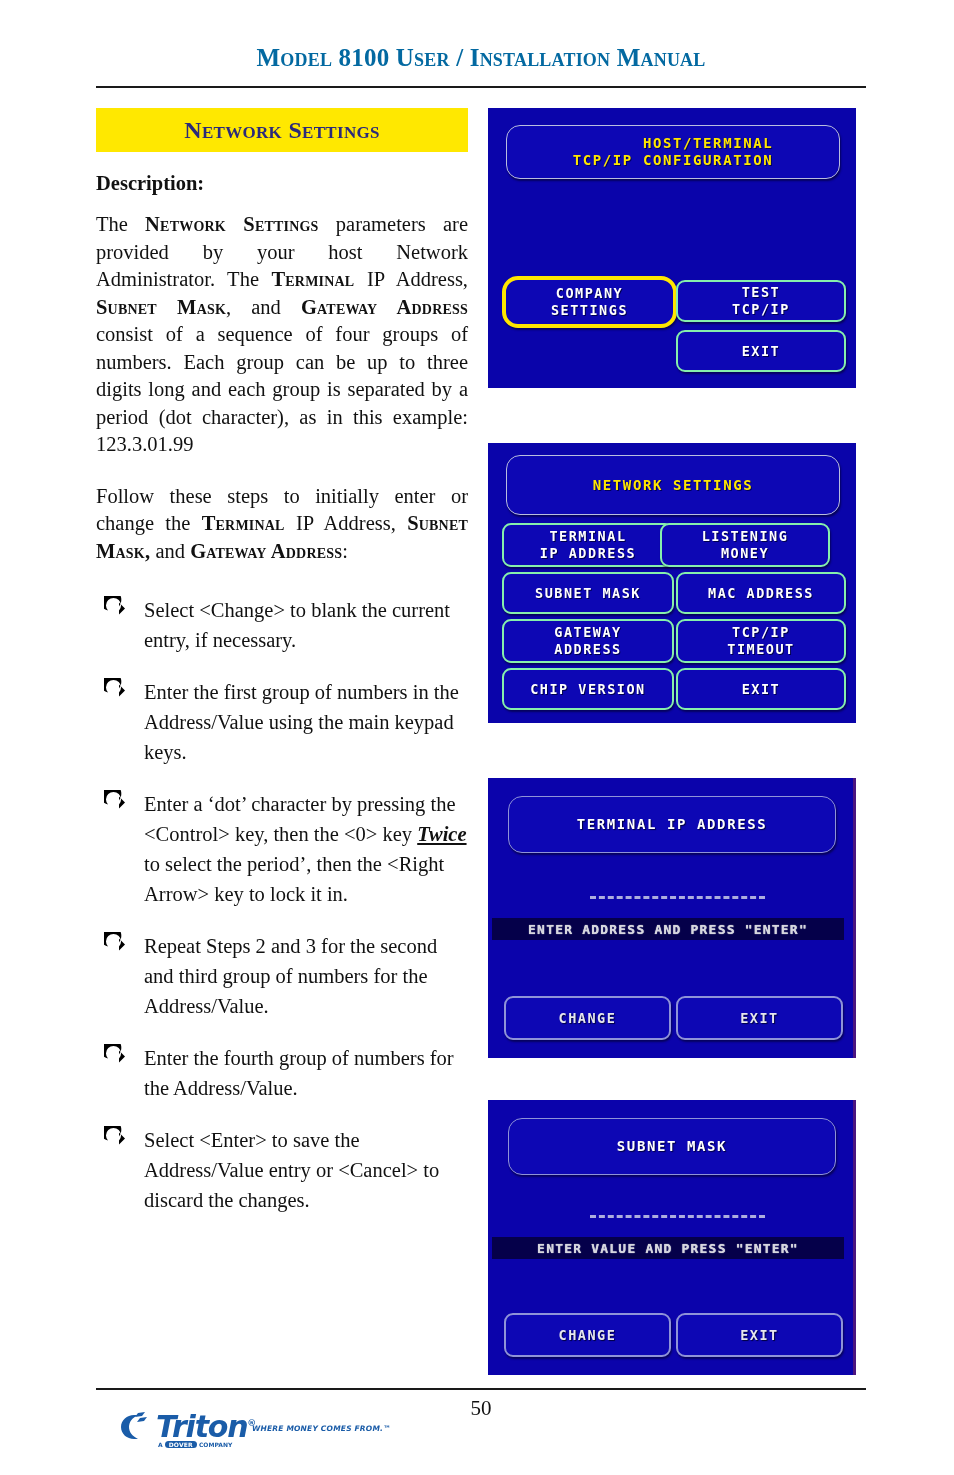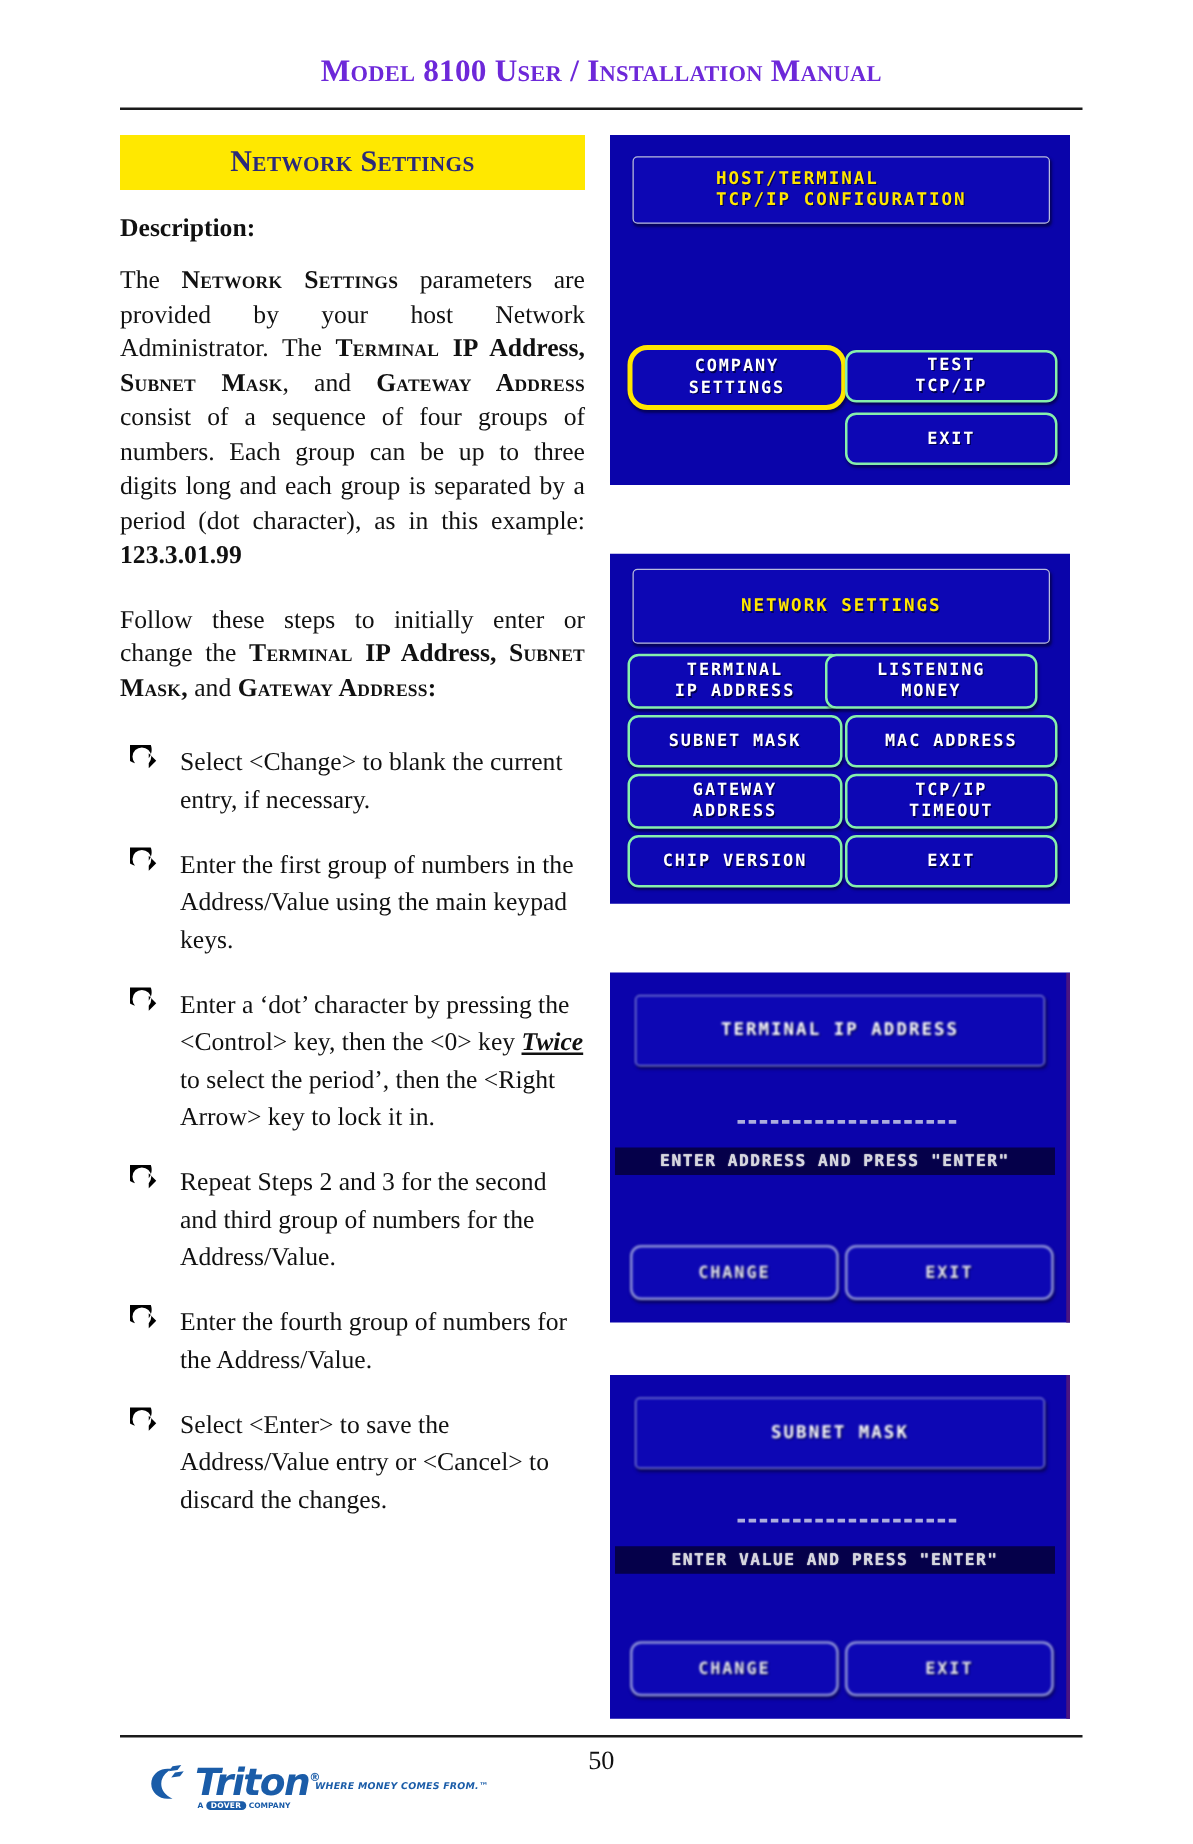--- a/index.html
+++ b/index.html
@@ -22,21 +22,21 @@
     left: 96px;
     top: 44px;
     width: 770px;
     text-align: center;
   }
   .page-header .title {
     font-family: "Liberation Serif", serif;
     font-weight: bold;
     font-size: 25px;
     letter-spacing: 0.2px;
-    color: #6d28d9;
+    color: #0369a1;
     white-space: nowrap;
     font-variant: small-caps;
   }
   .header-rule {
     position: absolute;
     left: 96px;
     top: 86px;
     width: 770px;
     height: 2px;
     background: #1a1a1a;
@@ -82,21 +82,21 @@
     text-align: justify;
     color: #111;
   }
   p.body.first { margin-top: 16px; }
 
   .sc {
     font-variant: small-caps;
     font-weight: bold;
     letter-spacing: 0.2px;
   }
-  .b { font-weight: bold; }
+  .b { font-weight: normal; }
 
   
   .steps {
     margin-top: 30px;
   }
   .step {
     position: relative;
     padding-left: 48px;
     margin-bottom: 22px;
     font-size: 20.5px;
@@ -133,27 +133,27 @@
   #screen-1 { top: 108px;  height: 280px; }
   #screen-2 { top: 443px;  height: 280px; }
   #screen-3 { top: 778px;  height: 280px; background:#0b03ab; }
   #screen-4 { top: 1100px; height: 275px; background:#0b03ab; }
 
   #screen-3, #screen-4 { box-shadow: inset -3px 0 0 0 #4b1580; }
 
   .lcd-title {
     position: absolute;
     border: 1px solid #b9bddf;
-    border-radius: 4px;
+    border-radius: 14px;
     background: #0d07b4;
     box-shadow: 1px 2px 2px rgba(0,0,0,0.45);
     display: flex;
     align-items: center;
     justify-content: center;
-    text-align: left;
+    text-align: right;
     color: #ffe600;
     font-size: 14px;
     font-weight: bold;
     letter-spacing: 1.6px;
     line-height: 17px;
     text-shadow: 1px 1px 0 #00005c;
   }
 
   .lcd-btn {
     position: absolute;

